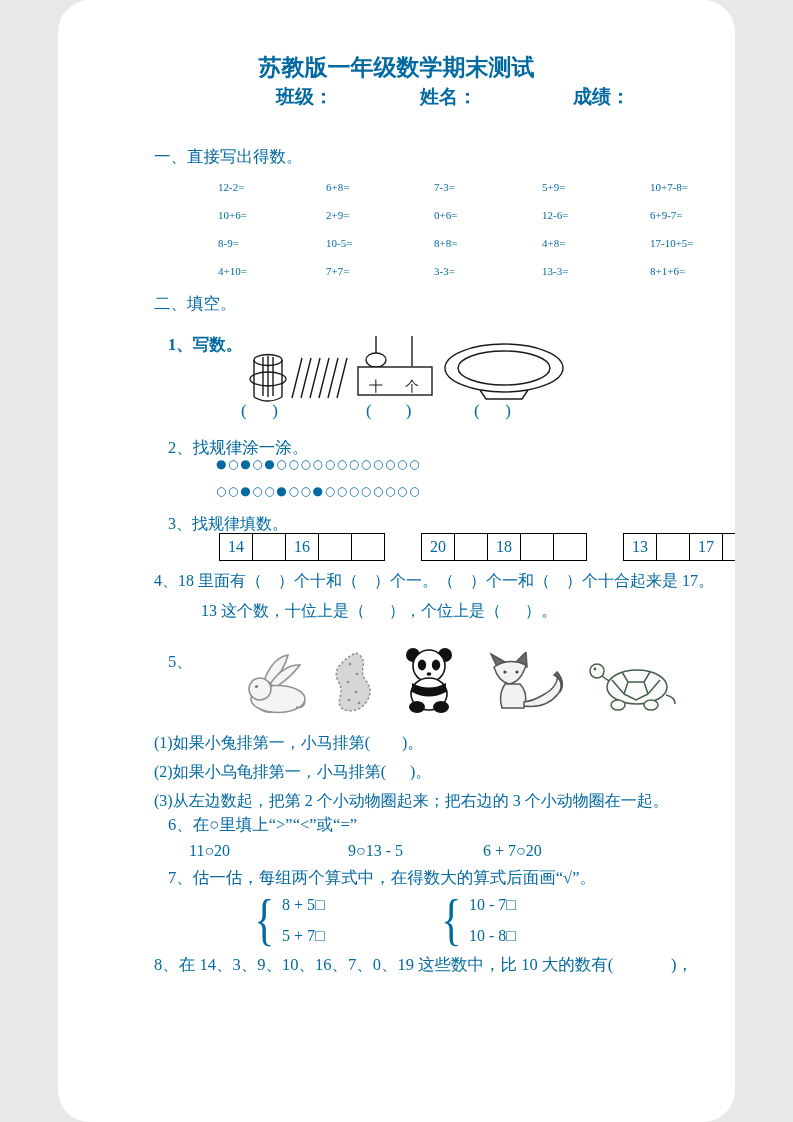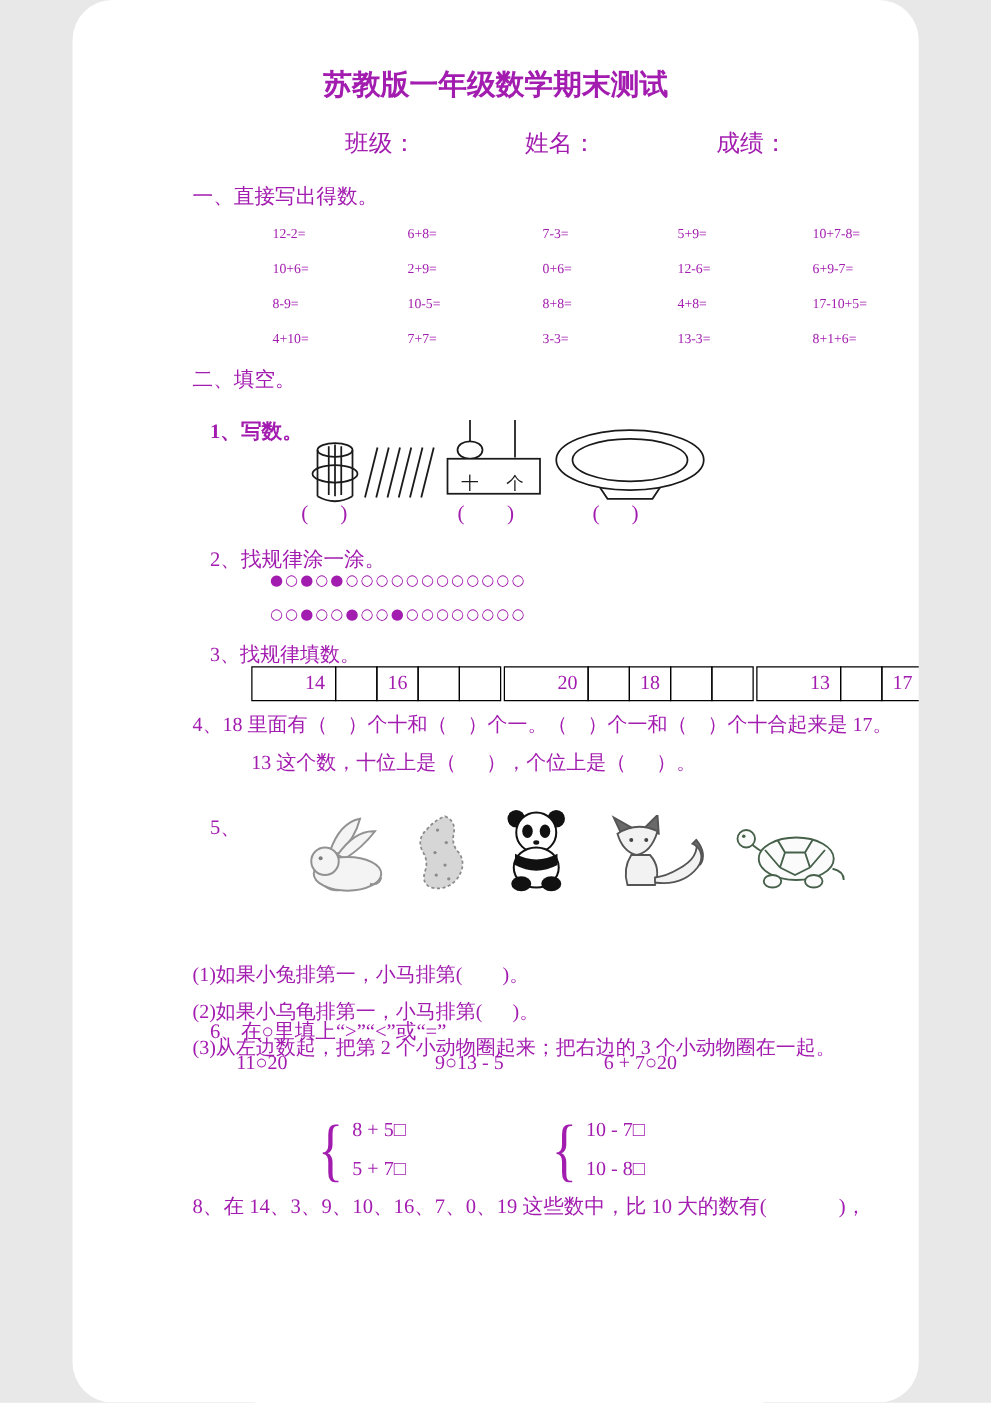--- a/index.html
+++ b/index.html
@@ -1,47 +1,47 @@
 <!DOCTYPE html>
 <html><head>
 <meta charset="utf-8">
 <style>
   html,body{margin:0;padding:0;background:#e8e8e8;}
   #page{
     position:relative;width:677px;height:1122px;margin:0 auto;background:#ffffff;
-    font-family:"Liberation Serif","DejaVu Serif",serif;color:#a21caf;overflow:hidden;border-radius:32px;
+    font-family:"Liberation Serif","DejaVu Serif",serif;color:#0369a1;overflow:hidden;border-radius:32px;
   }
   .abs{position:absolute;}
   .pre{white-space:pre-wrap;}
   #title{top:52px;left:0;width:100%;text-align:center;font-size:23px;font-weight:bold;
          font-family:"Liberation Sans","DejaVu Sans",sans-serif;}
-  .field{top:102px;font-size:19px;}
+  .field{top:84px;font-size:19px;font-weight:bold;}
   #field-class{left:218px;} #field-name{left:362px;} #field-score{left:515px;}
   #s1-heading{left:96px;top:146px;font-size:16.5px;}
   #math-grid{left:160px;top:181px;display:grid;grid-template-columns:repeat(5,108px);row-gap:7px;}
   .cell{font-size:11px;height:21px;}
   #s2-heading{left:96px;top:293px;font-size:16.5px;}
   #q1-label{left:110px;top:334px;font-size:16.5px;font-weight:bold;}
   #q1-pic1{left:188px;top:350px;} #q1-pic2{left:298px;top:336px;} #q1-pic3{left:384px;top:341px;}
   .bracket{top:401px;font-size:17px;}
   #q1-b1{left:183px;} #q1-b2{left:308px;} #q1-b3{left:416px;}
   #q2-label{left:110px;top:437px;font-size:16.5px;}
   .circle-row{left:158px;font-family:"DejaVu Sans",sans-serif;font-size:12px;letter-spacing:1.6px;}
   #q2-row1{top:457px;} #q2-row2{top:484px;}
   #q3-label{left:110px;top:514px;font-size:16px;}
   .numtable{top:533px;display:flex;}
   .numtable .tcell{width:32px;height:26px;border:1px solid #000;margin-left:-1px;
       display:flex;align-items:center;justify-content:center;font-size:16px;}
-  .numtable .tcell:first-child{margin-left:0;padding-left:34px;}
+  .numtable .tcell:first-child{margin-left:18px;}
   #q3-t1{left:143px;} #q3-t2{left:345px;} #q3-t3{left:547px;}
   #q4-lines{left:96px;top:566px;font-size:16px;line-height:29.5px;}
   .q4line:nth-child(n+2){margin-left:47px;}
   #q5-number{left:110px;top:651px;font-size:16.5px;}
   #animal-row{left:158px;top:644px;display:flex;align-items:flex-end;gap:14px;}
-  #q5-lines{left:96px;top:766px;font-size:16px;line-height:29px;}
+  #q5-lines{left:96px;top:728px;font-size:16px;line-height:29px;}
   #q6-heading{left:110px;top:814px;font-size:16.5px;}
   .q6item{top:842px;font-size:16px;}
   #q6-i1{left:131px;} #q6-i2{left:290px;} #q6-i3{left:425px;}
   #q7-heading{left:110px;top:867px;font-size:16.5px;}
   .brace-group{top:889px;display:flex;align-items:center;}
   #q7-g1{left:193px;} #q7-g2{left:380px;}
   .brace{font-size:56px;font-weight:400;line-height:58px;transform:scaleX(.75);margin-right:4px;}
   .brace-exprs div{font-size:16px;line-height:31px;}
   #q8-lines{left:96px;top:950px;font-size:16.5px;line-height:29px;}
   .q8line+.q8line{margin-top:17px;}
@@ -231,20 +231,21 @@
       <div class="pre">(1)如果小兔排第一，小马排第(        )。</div>
       <div class="pre">(2)如果小乌龟排第一，小马排第(      )。</div>
       <div class="pre">(3)从左边数起，把第 2 个小动物圈起来；把右边的 3 个小动物圈在一起。</div>
     </div>
 
   <div id="q6-heading" class="abs pre">6、在○里填上“&gt;”“&lt;”或“=”</div>
   <span id="q6-i1" class="abs q6item pre">11○20</span>
   <span id="q6-i2" class="abs q6item pre">9○13 - 5</span>
   <span id="q6-i3" class="abs q6item pre">6 + 7○20</span>
 
+  <div id="q7-heading" class="abs pre">7、估一估，每组两个算式中，在得数大的算式后面画“√”。</div>
   <div id="q7-g1" class="abs brace-group">
     <span class="brace">{</span>
     <div class="brace-exprs">
       <div class="pre">8 + 5□</div>
       <div class="pre">5 + 7□</div>
     </div>
   </div>
   <div id="q7-g2" class="abs brace-group">
     <span class="brace">{</span>
     <div class="brace-exprs">

